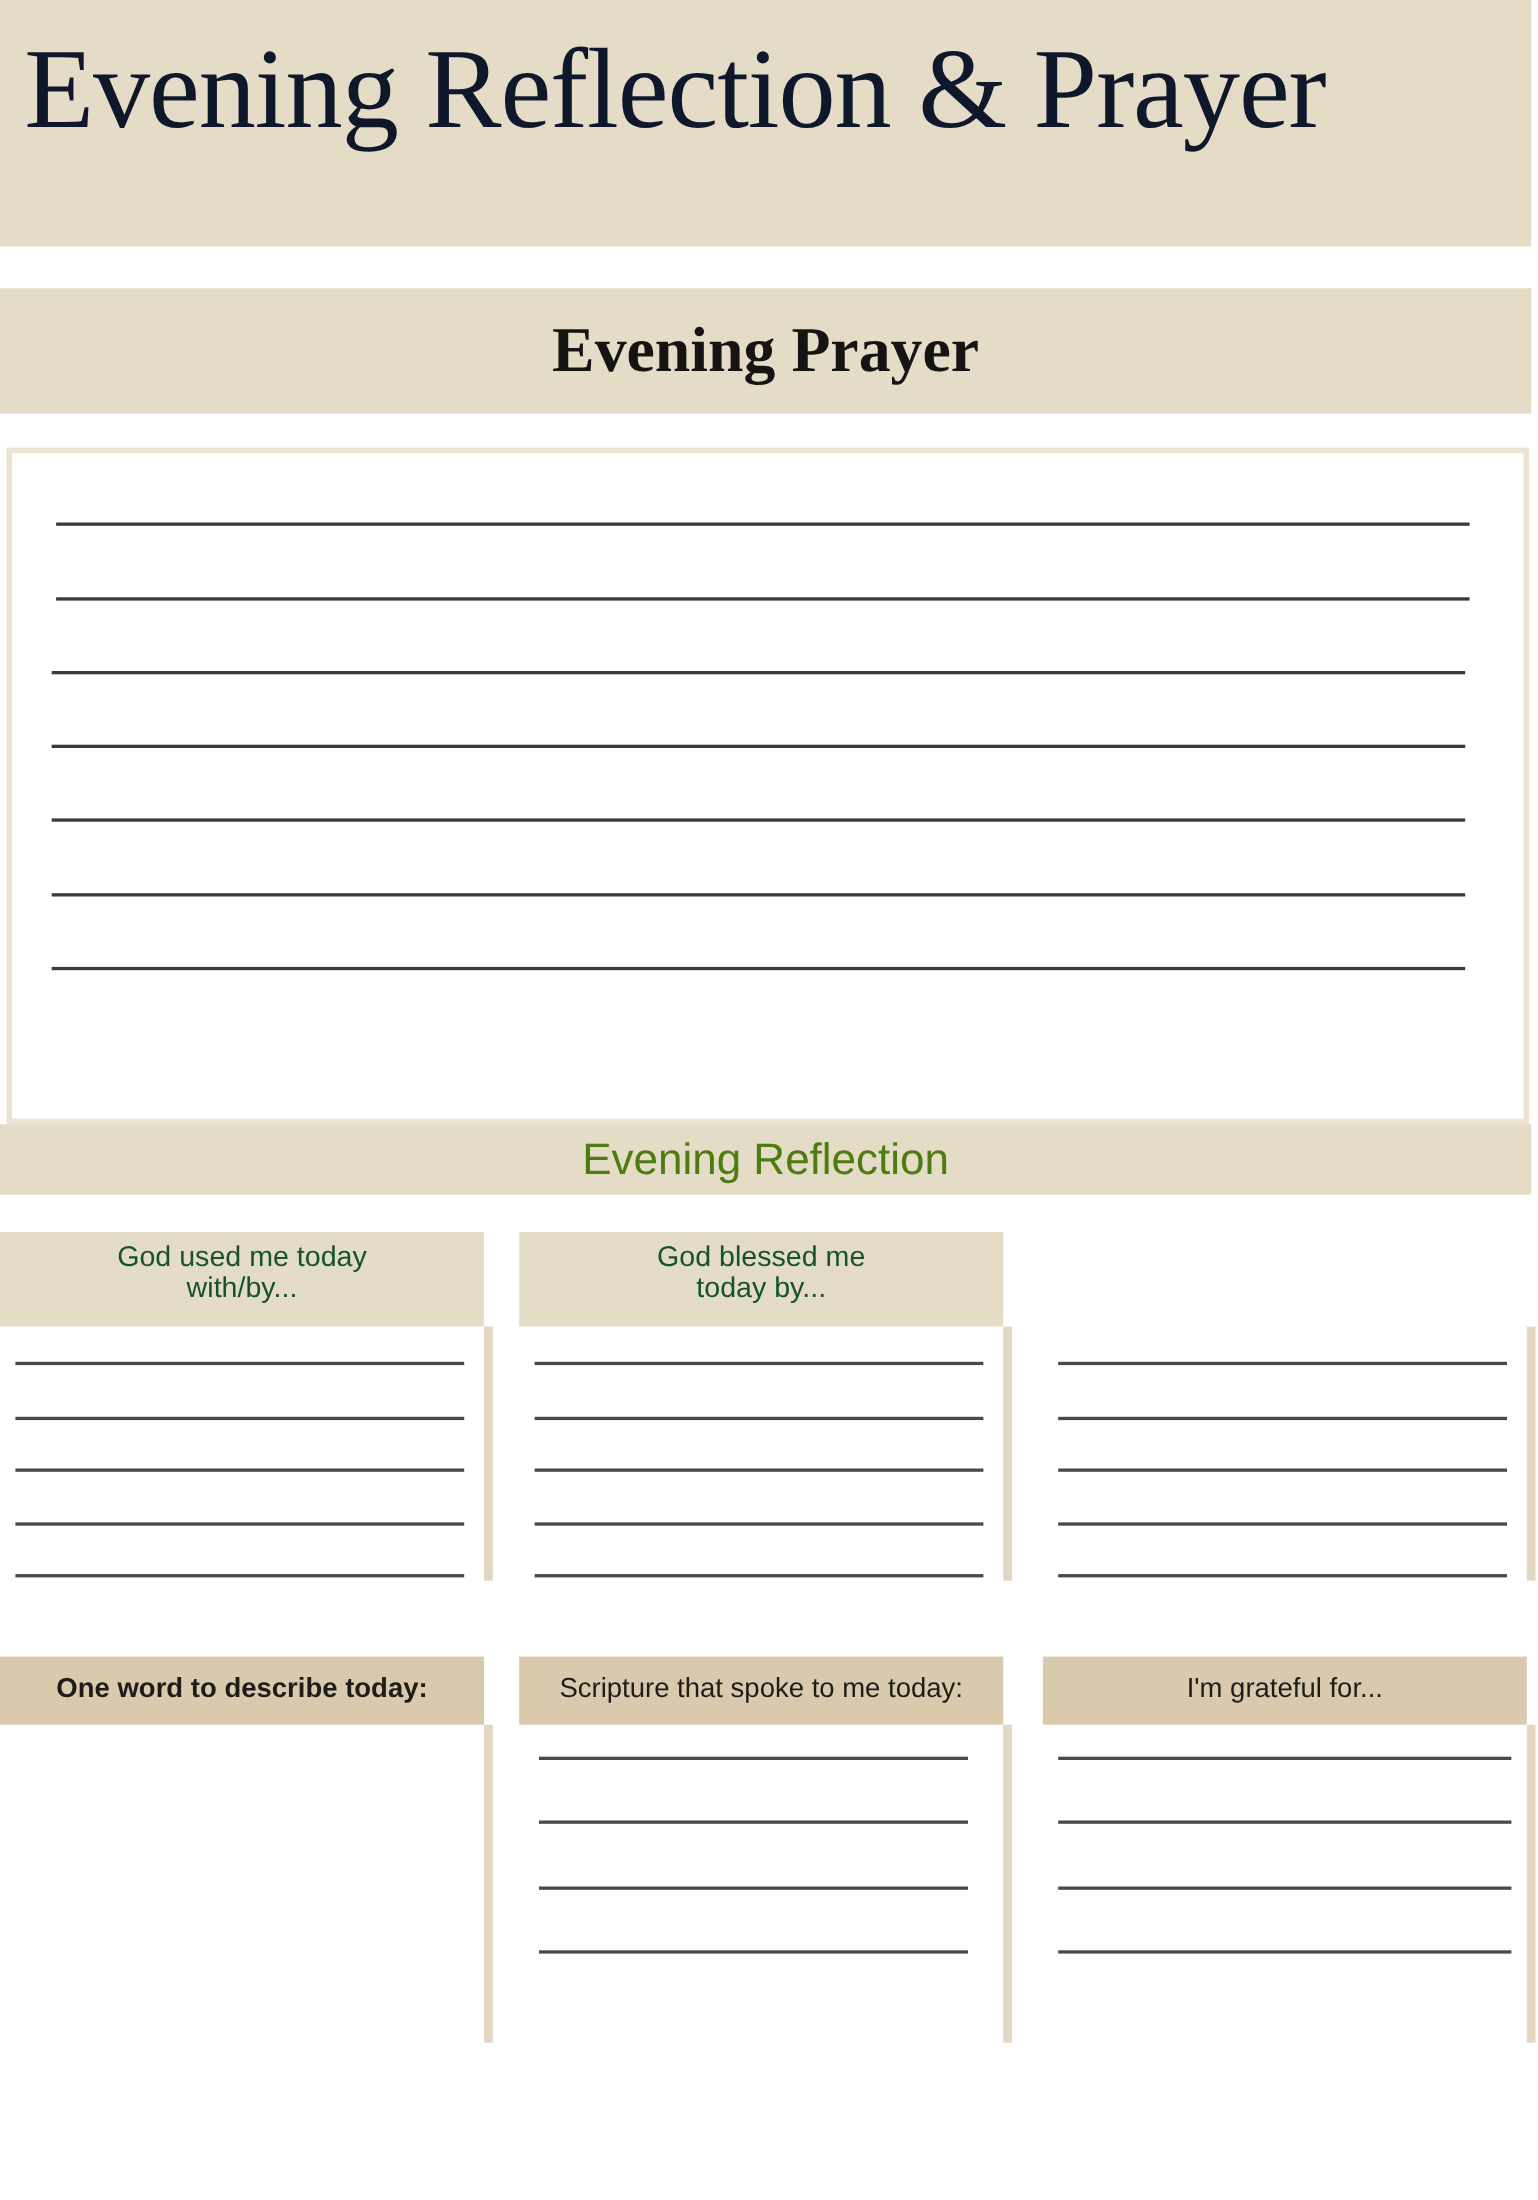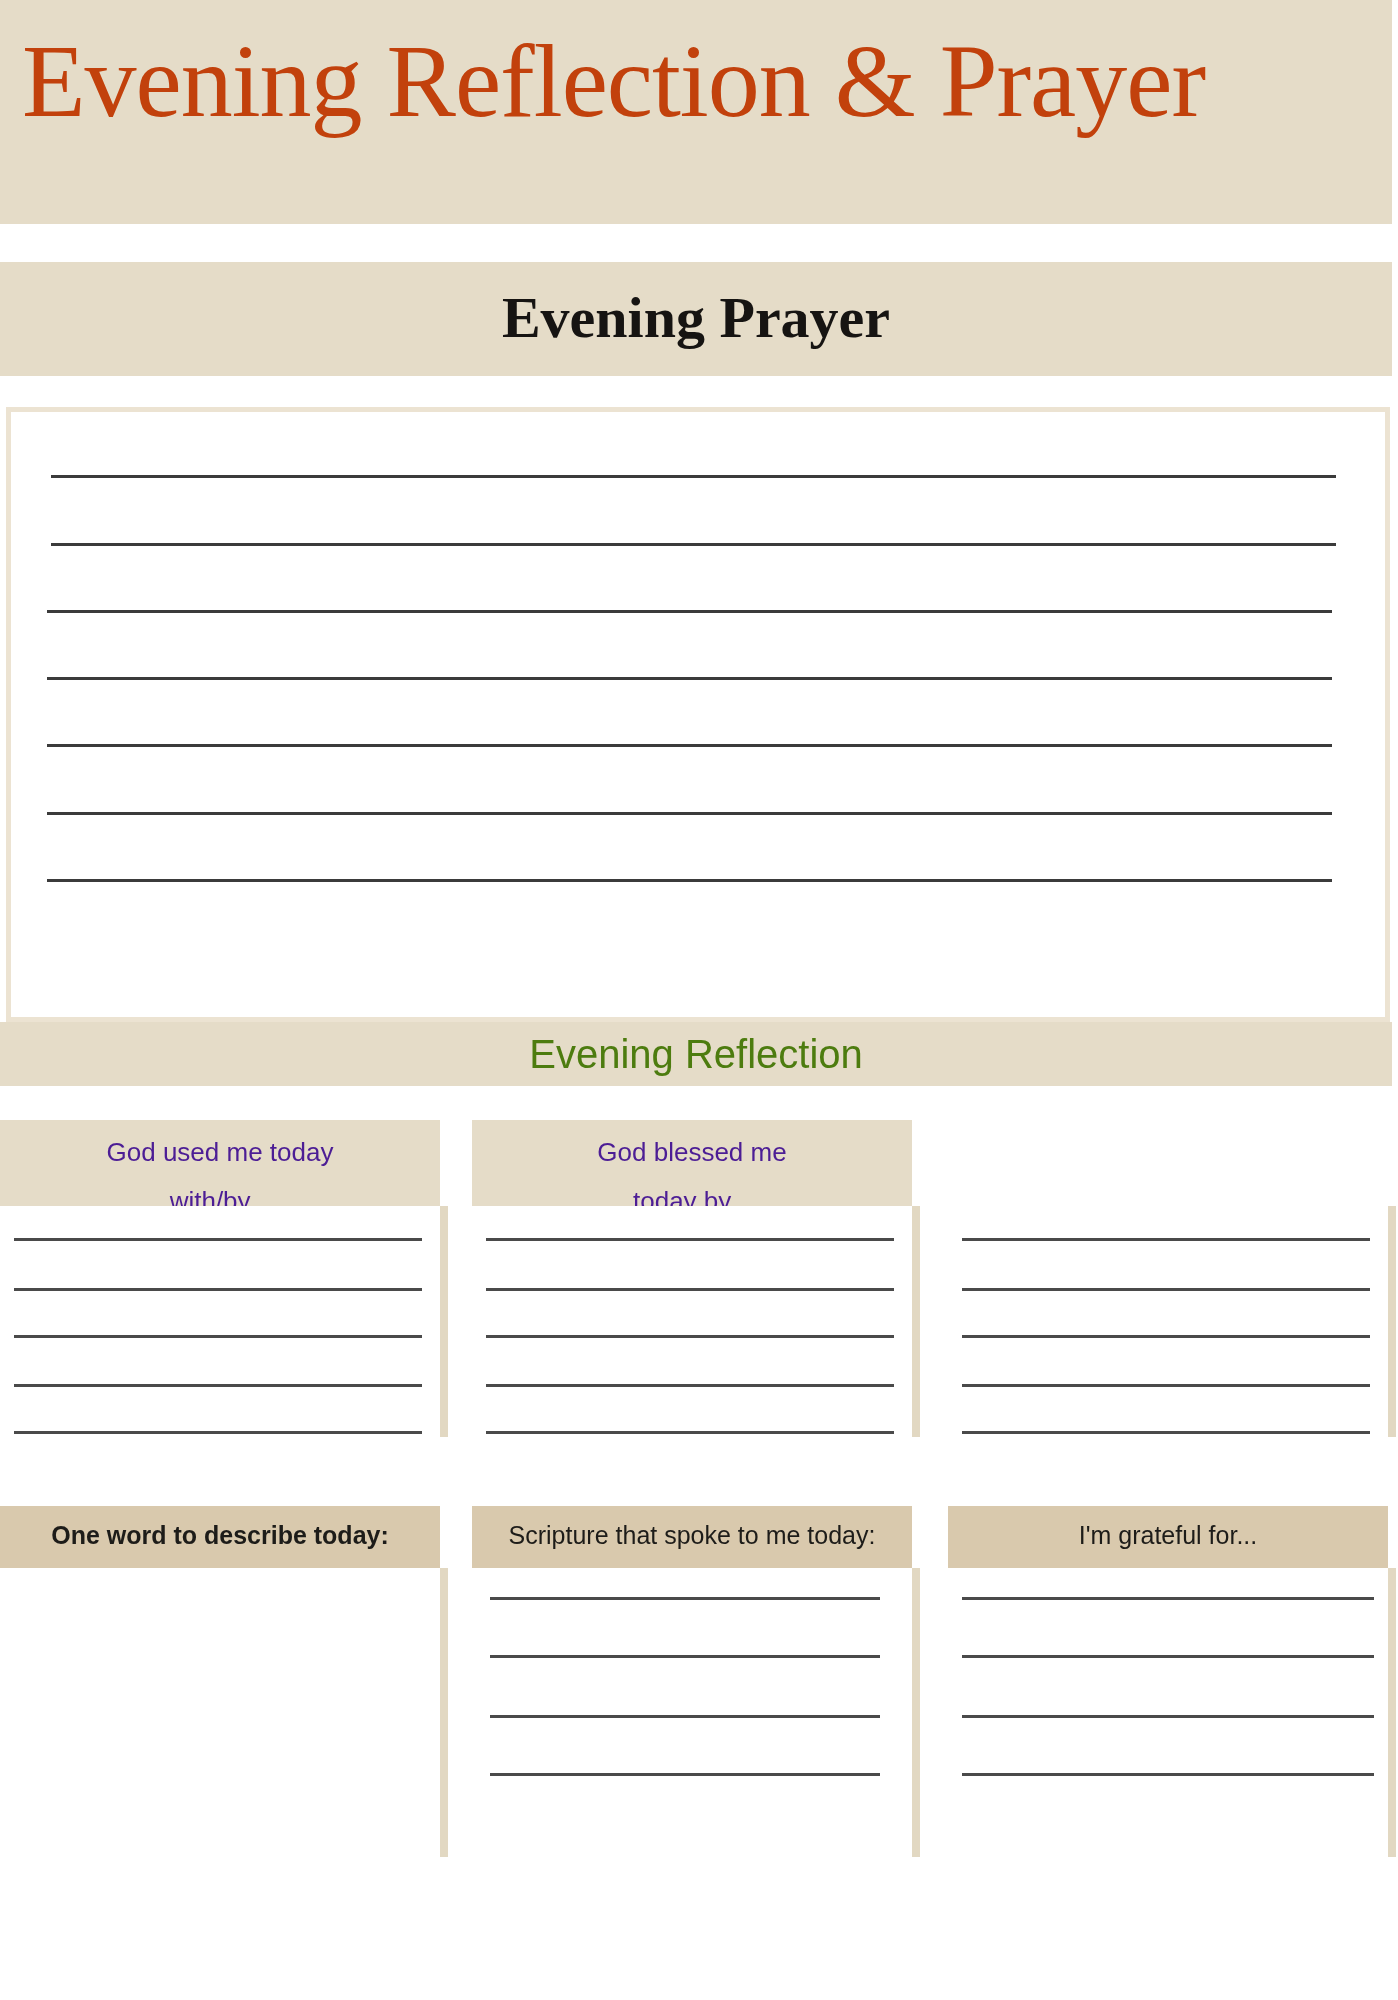--- a/index.html
+++ b/index.html
@@ -25,21 +25,21 @@
     background: #e5dcc8;
     box-sizing: border-box;
   }
   .title-band .title-text {
     position: absolute;
     left: 22px;
     top: 6px;
     font-family: "Liberation Serif", "DejaVu Serif", serif;
     font-size: 104px;
     line-height: 150px;
-    color: #c2410c;
+    color: #0f172a;
     letter-spacing: -1px;
     white-space: nowrap;
   }
 
   
   .band-prayer {
     position: absolute;
     left: 0;
     top: 262px;
     width: 1392px;
@@ -111,22 +111,22 @@
     height: 86px;
     background: #e5dcc8;
   }
   .refl-card .card-head-text {
     position: absolute;
     left: 10px;
     right: 10px;
     top: 8px;
     text-align: center;
     font-size: 26px;
-    line-height: 49px;
-    color: #4c1d95;
+    line-height: 28px;
+    color: #14532d;
     white-space: pre-line;
   }
   .refl-card .card-body {
     position: absolute;
     left: 0;
     top: 86px;
     right: 8px;
     bottom: 0;
     background: #ffffff;
   }

